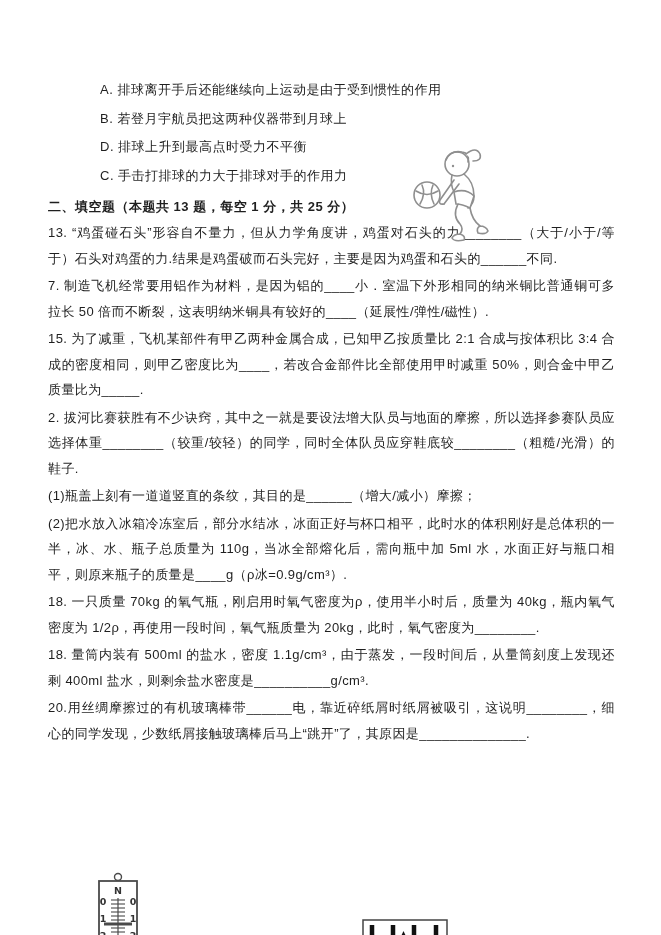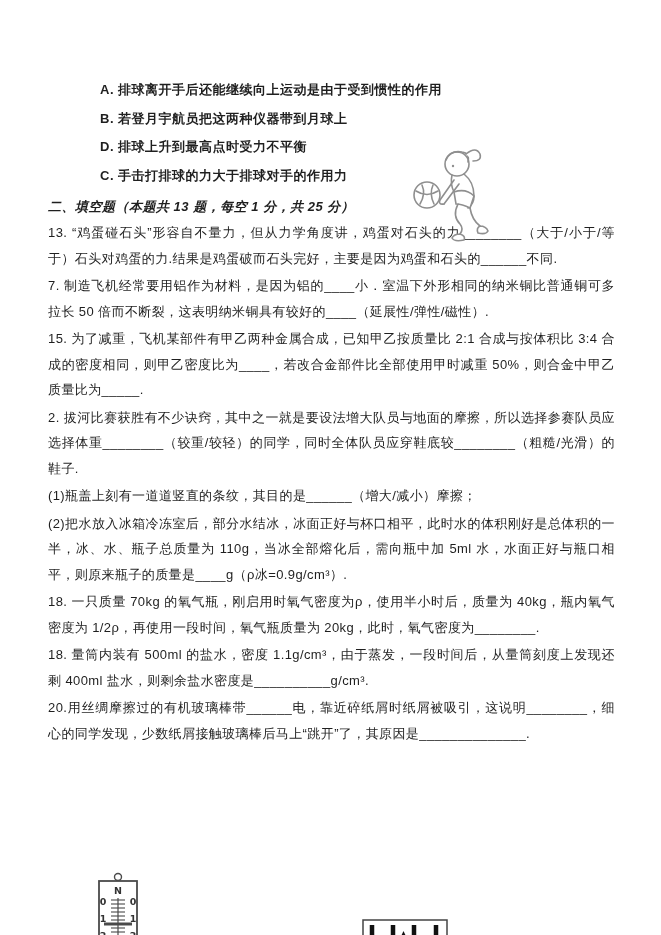--- a/index.html
+++ b/index.html
@@ -1,25 +1,25 @@
 <!DOCTYPE html>
 <html><head>
 <meta charset="utf-8">
 <style>
   * { margin:0; padding:0; box-sizing:border-box; }
   html,body { width:661px; height:935px; background:#ffffff; overflow:hidden;
     font-family:"Liberation Sans","DejaVu Sans",sans-serif; color:#1f1f1f; }
   .page { position:relative; width:661px; height:935px; background:#fff; }
 
-  .choices { margin:76px 46px 0 100px;font-weight:bold; }
+  .choices { margin:76px 46px 0 100px; }
   .choice { font-size:13px; line-height:28.5px; letter-spacing:0.5px; }
 
   .volleyball-figure { position:absolute; left:410px; top:66px; }
 
-  .section-header { margin:4px 46px 0 48px; font-size:13px; line-height:26px; font-weight:bold; letter-spacing:0.5px;font-style:italic; }
+  .section-header { margin:4px 46px 0 48px; font-size:13px; line-height:26px; font-weight:bold; letter-spacing:0.5px; }
 
   .q { margin:0 46px 2px 48px; font-size:13px; line-height:25.5px; text-align:justify; letter-spacing:0.4px; }
 
   .figure-strip { position:absolute; left:0; top:790px; width:661px; height:145px; }
   .fig { position:absolute; }
   .fig-spring   { left:93px;  top:6px; }
   .fig-lanes    { left:362px; top:53px; }
 
   svg text { font-family:"DejaVu Sans",sans-serif; }
 </style>

